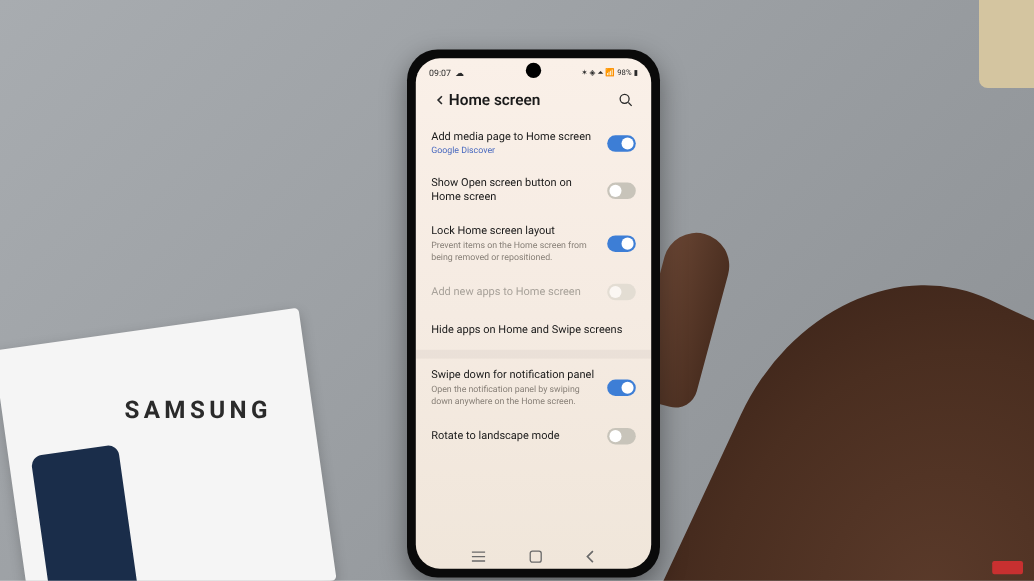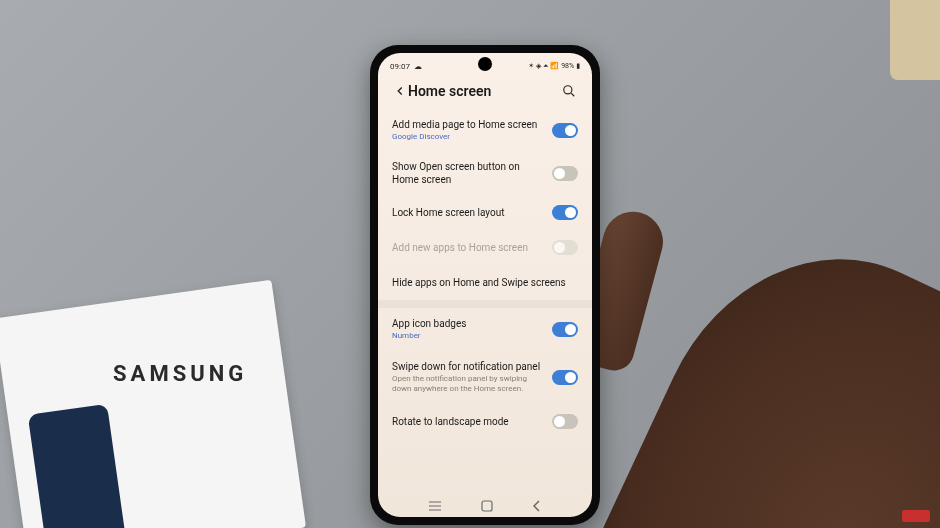--- a/index.html
+++ b/index.html
@@ -352,46 +352,40 @@
       <div class="setting-item">
         <div class="setting-text">
           <div class="setting-title">Show Open screen button on Home screen</div>
         </div>
         <div class="toggle off"></div>
       </div>
 
       <div class="setting-item">
         <div class="setting-text">
           <div class="setting-title">Lock Home screen layout</div>
+          <div class="setting-subtitle">Prevent items on the Home screen from being removed or repositioned.</div>
         </div>
         <div class="toggle on"></div>
       </div>
 
       <div class="setting-item">
         <div class="setting-text">
           <div class="setting-title disabled">Add new apps to Home screen</div>
         </div>
         <div class="toggle disabled"></div>
       </div>
 
       <div class="setting-item">
         <div class="setting-text">
           <div class="setting-title">Hide apps on Home and Swipe screens</div>
         </div>
       </div>
 
       <div class="divider thick"></div>
 
-      <div class="setting-item">
-        <div class="setting-text">
-          <div class="setting-title">App icon badges</div>
-          <div class="setting-subtitle blue">Number</div>
-        </div>
-        <div class="toggle on"></div>
-      </div>
 
       <div class="setting-item">
         <div class="setting-text">
           <div class="setting-title">Swipe down for notification panel</div>
           <div class="setting-subtitle">Open the notification panel by swiping down anywhere on the Home screen.</div>
         </div>
         <div class="toggle on"></div>
       </div>
 
       <div class="setting-item">

